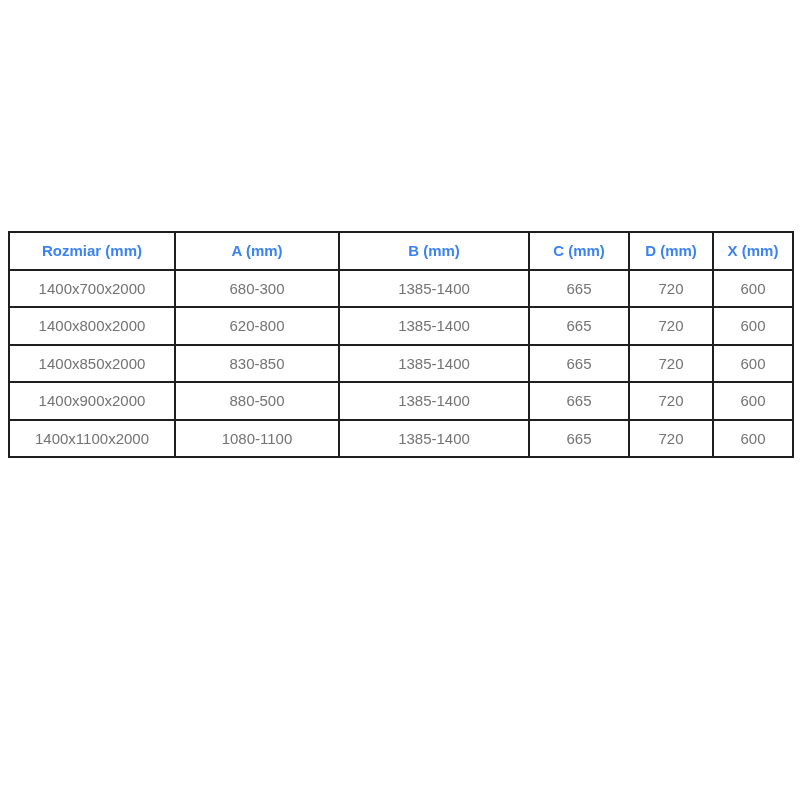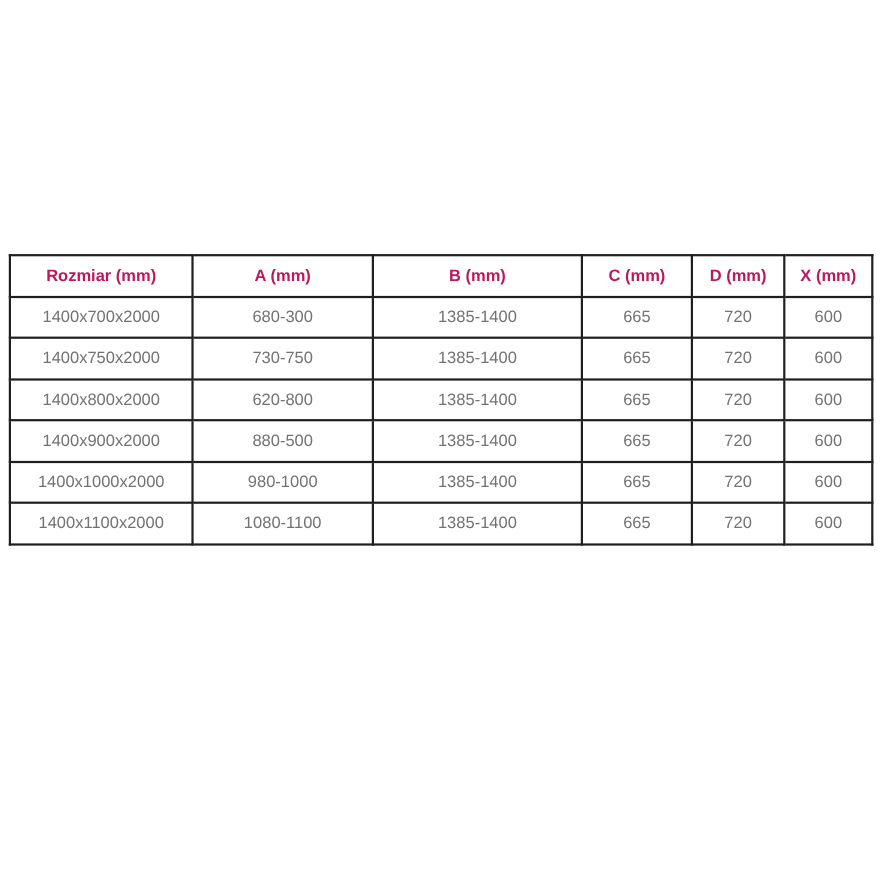--- a/index.html
+++ b/index.html
@@ -34,21 +34,21 @@
     vertical-align: middle;
     height: 35.5px;
     padding: 0 2px;
     font-size: 15px;
     color: #737373;
     white-space: nowrap;
     overflow: hidden;
   }
   table.dim-table th {
     font-weight: bold;
-    color: #be185d;
+    color: #3b82f6;
   }
   col.c-rozmiar { width: 166px; }
   col.c-a       { width: 164px; }
   col.c-b       { width: 190px; }
   col.c-c       { width: 100px; }
   col.c-d       { width: 84px; }
   col.c-x       { width: 80px; }
 </style>
 </head>
 <body>
@@ -76,46 +76,38 @@
     <tbody>
         <tr>
           <td>1400x700x2000</td>
           <td>680-300</td>
           <td>1385-1400</td>
           <td>665</td>
           <td>720</td>
           <td>600</td>
         </tr>
         <tr>
-          <td>1400x750x2000</td>
-          <td>730-750</td>
-          <td>1385-1400</td>
-          <td>665</td>
-          <td>720</td>
-          <td>600</td>
-        </tr>
-        <tr>
           <td>1400x800x2000</td>
           <td>620-800</td>
           <td>1385-1400</td>
           <td>665</td>
           <td>720</td>
           <td>600</td>
         </tr>
         <tr>
-          <td>1400x900x2000</td>
-          <td>880-500</td>
+          <td>1400x850x2000</td>
+          <td>830-850</td>
           <td>1385-1400</td>
           <td>665</td>
           <td>720</td>
           <td>600</td>
         </tr>
         <tr>
-          <td>1400x1000x2000</td>
-          <td>980-1000</td>
+          <td>1400x900x2000</td>
+          <td>880-500</td>
           <td>1385-1400</td>
           <td>665</td>
           <td>720</td>
           <td>600</td>
         </tr>
         <tr>
           <td>1400x1100x2000</td>
           <td>1080-1100</td>
           <td>1385-1400</td>
           <td>665</td>

